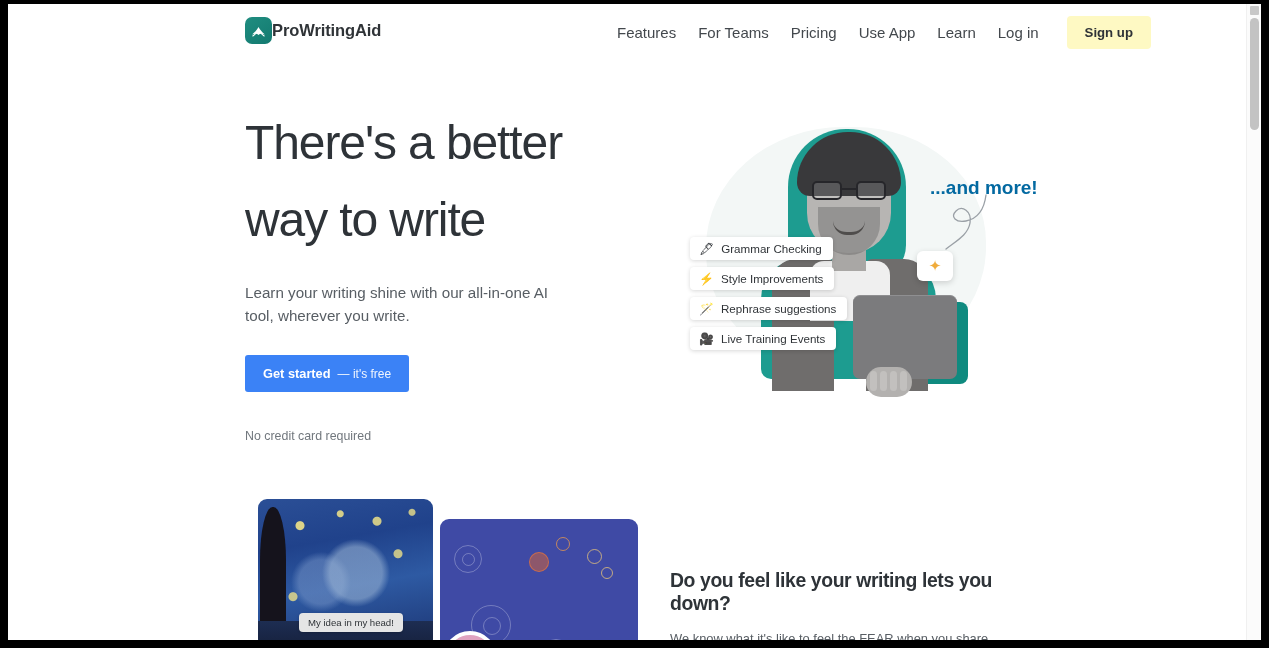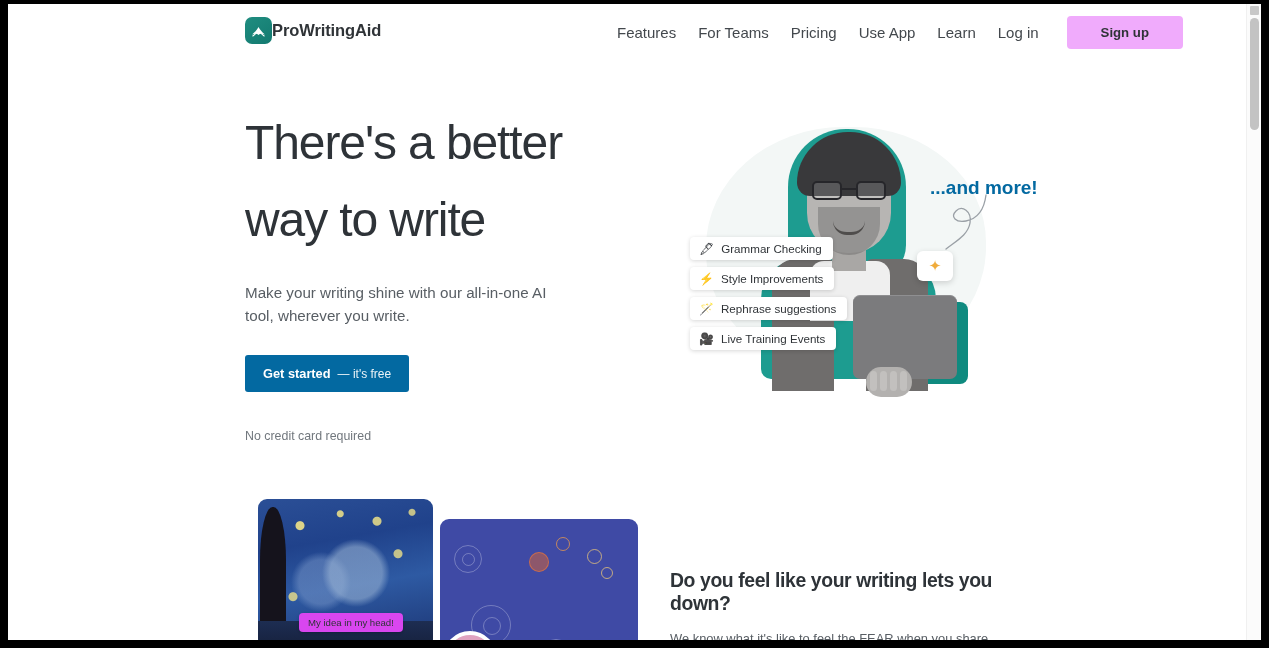--- a/index.html
+++ b/index.html
@@ -85,25 +85,25 @@
   }
   .nav-link {
     font-size:15px;
     color:#43484d;
     padding:6px 11px;
     cursor:pointer;
     white-space:nowrap;
   }
   #signup-btn {
     margin-left:17px;
-    background:#f0abfc;
+    background:#fef9c3;
     color:#2f3337;
     font-size:13.2px;
     font-weight:600;
-    padding:9px 34px;
+    padding:9px 18px;
     border-radius:4px;
     border:none;
     cursor:pointer;
     font-family:"Liberation Sans", sans-serif;
     white-space:nowrap;
   }
 
   
   #hero-text {
     position:absolute;
@@ -122,21 +122,21 @@
     font-size:15.2px;
     line-height:23px;
     color:#585e64;
     width:330px;
   }
   #hero-cta {
     margin-top:28px;
     display:flex; align-items:center; gap:18px;
   }
   #get-started-btn {
-    background:#0369a1;
+    background:#3b82f6;
     color:#ffffff;
     border:none;
     border-radius:3px;
     padding:11px 18px;
     font-size:12.8px;
     cursor:pointer;
     font-family:"Liberation Sans", sans-serif;
     display:flex; align-items:baseline; gap:7px;
     white-space:nowrap;
   }
@@ -380,21 +380,21 @@
   }
   #card-front-hills {
     position:absolute;
     left:0; bottom:0;
     width:175px; height:26px;
     background:linear-gradient(180deg,#1d2d52 0%,#16213d 100%);
   }
   #idea-label {
     position:absolute;
     left:46px; top:114px;
-    background:#d946ef;
+    background:#e5e5e5;
     border-radius:4px;
     padding:4px 9px;
     font-size:9.6px;
     color:#2f3337;
     box-shadow:0 1px 3px rgba(0,0,0,.2);
     white-space:nowrap;
   }
   #pink-circle {
     position:absolute;
     left:190px; top:132px;
@@ -448,21 +448,21 @@
         <span class="nav-link">Use App</span>
         <span class="nav-link">Learn</span>
         <span class="nav-link">Log in</span>
         <button id="signup-btn">Sign up</button>
       </div>
 
     </div>
 
     <div id="hero-text">
       <h1 id="hero-title">There's a better way to write</h1>
-      <p id="hero-sub">Make your writing shine with our all-in-one AI tool, wherever you write.</p>
+      <p id="hero-sub">Learn your writing shine with our all-in-one AI tool, wherever you write.</p>
 
       <div id="hero-cta">
         <button id="get-started-btn">
           <span id="get-started-label">Get started</span>
           <span id="get-started-note">— it's free</span>
         </button>
       </div>
 
       <div id="no-credit">No credit card required</div>
     </div>

